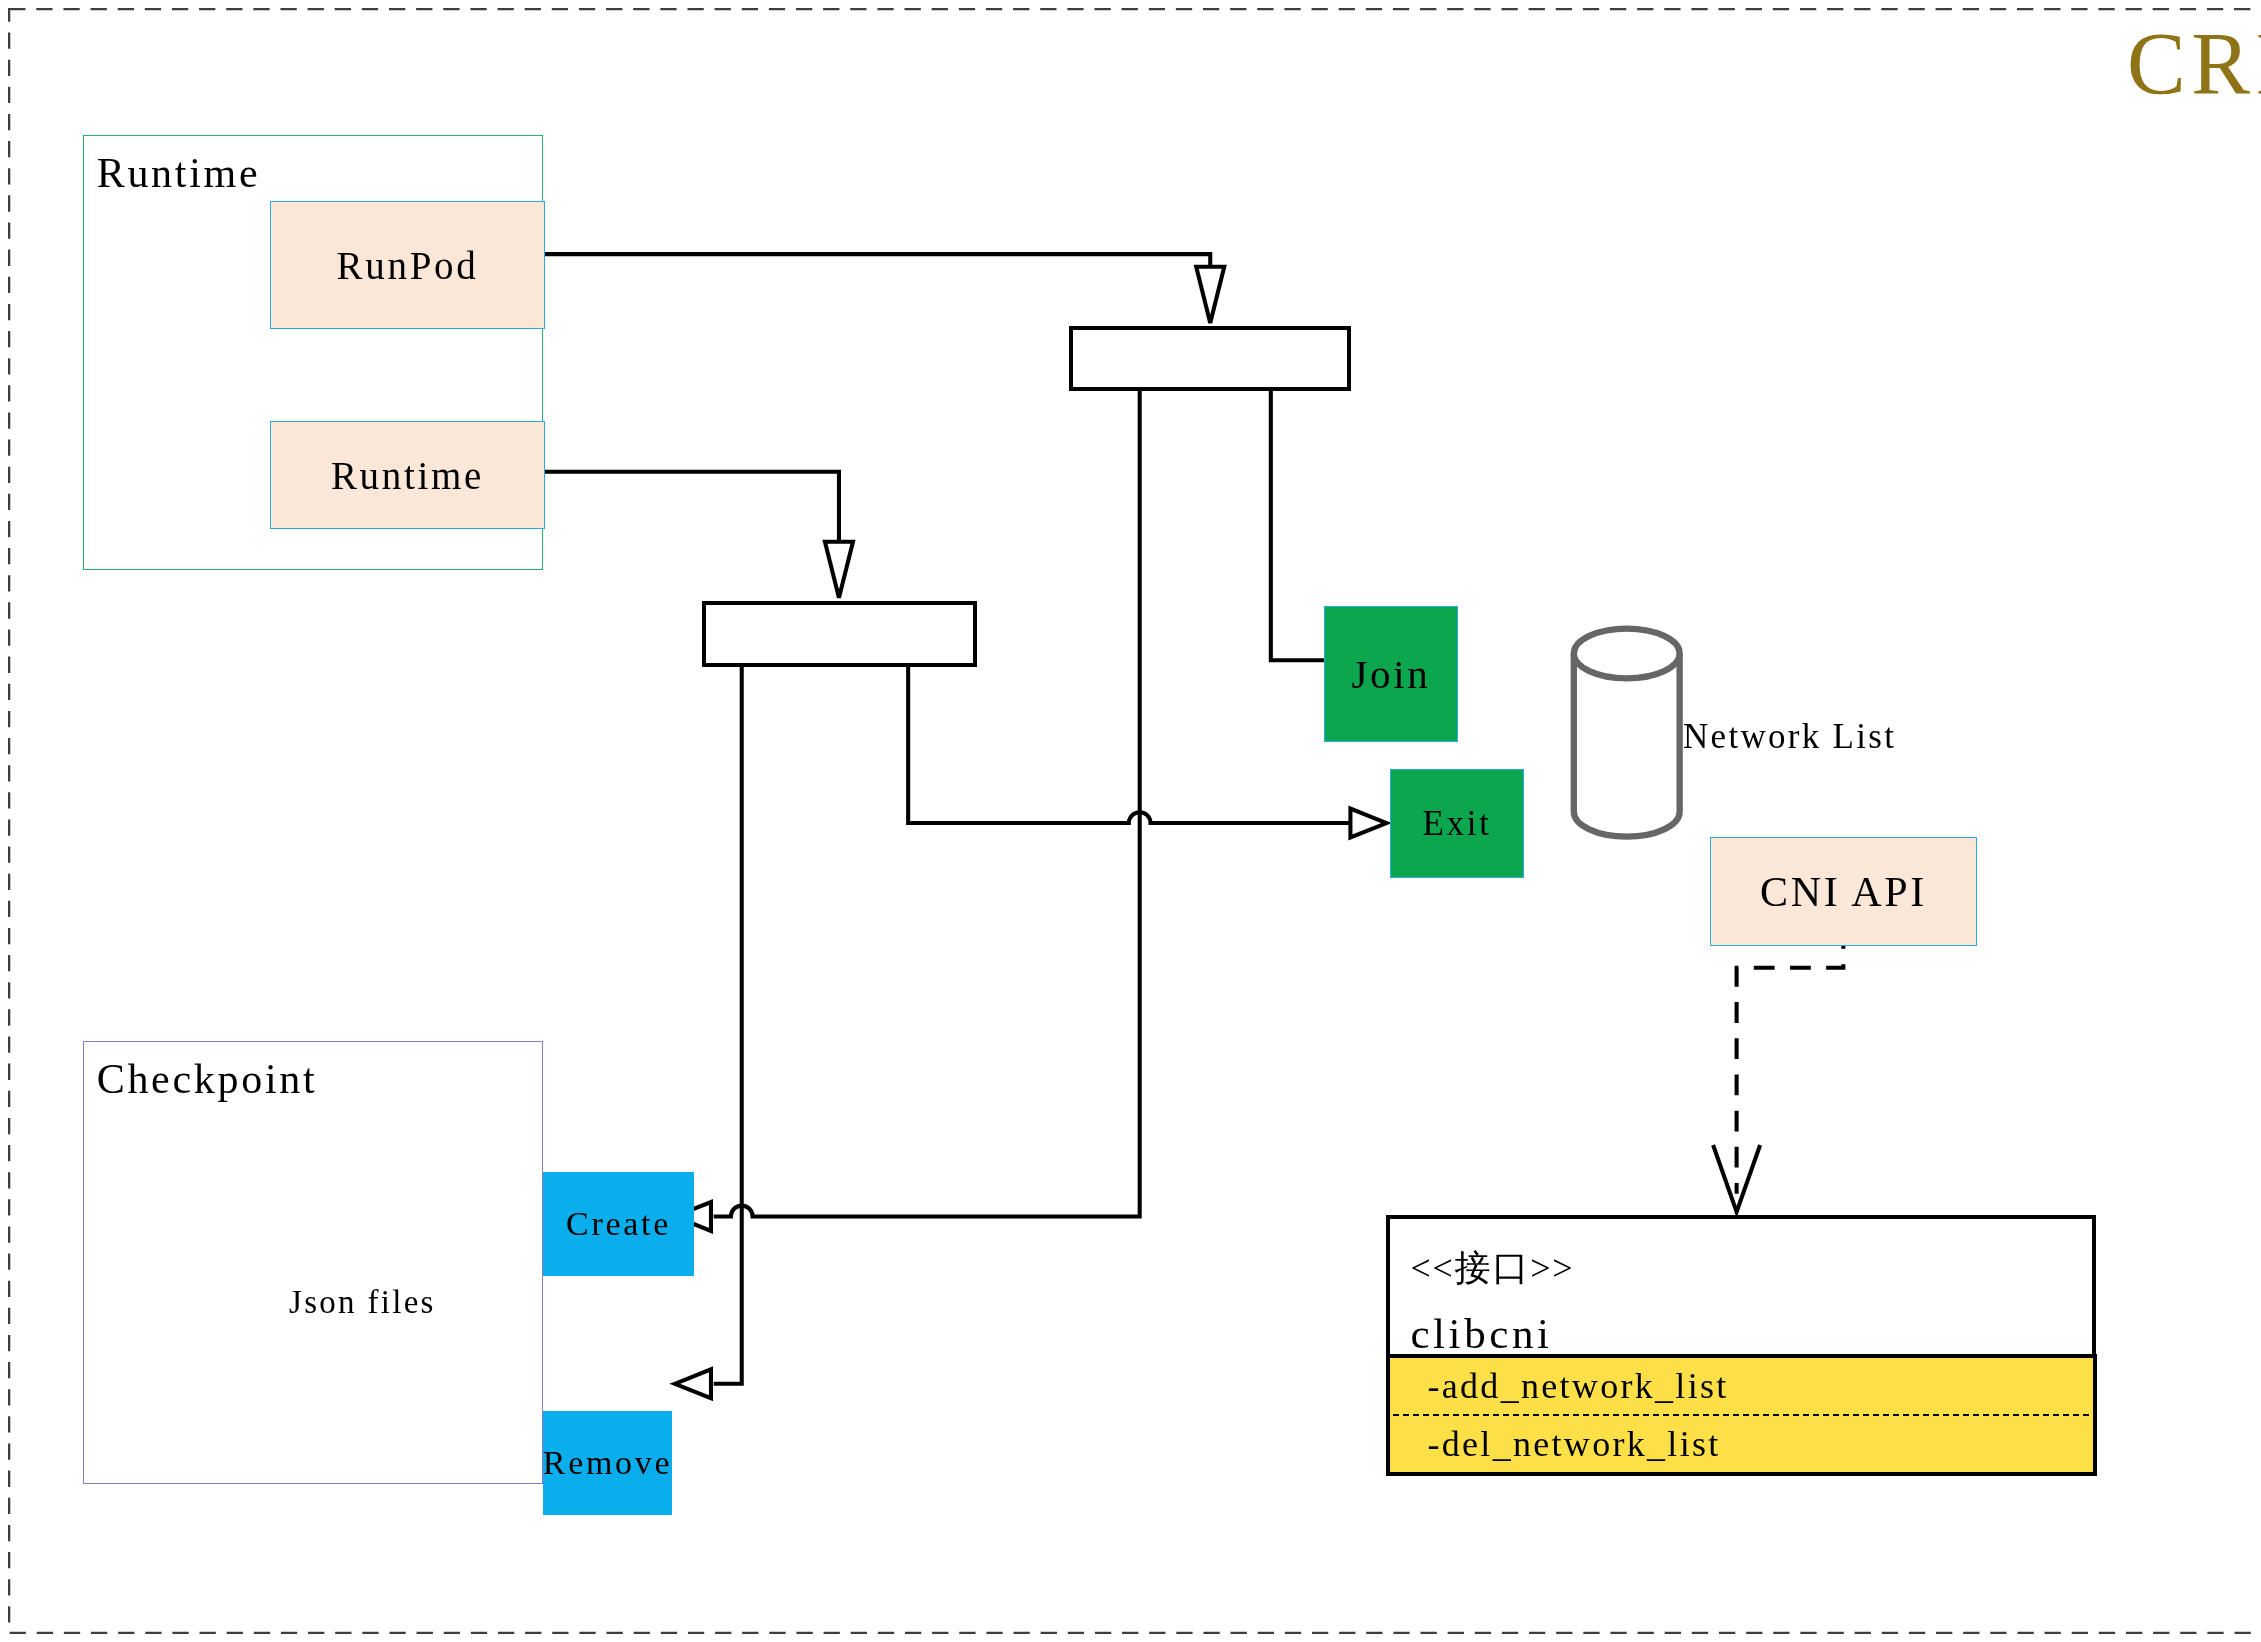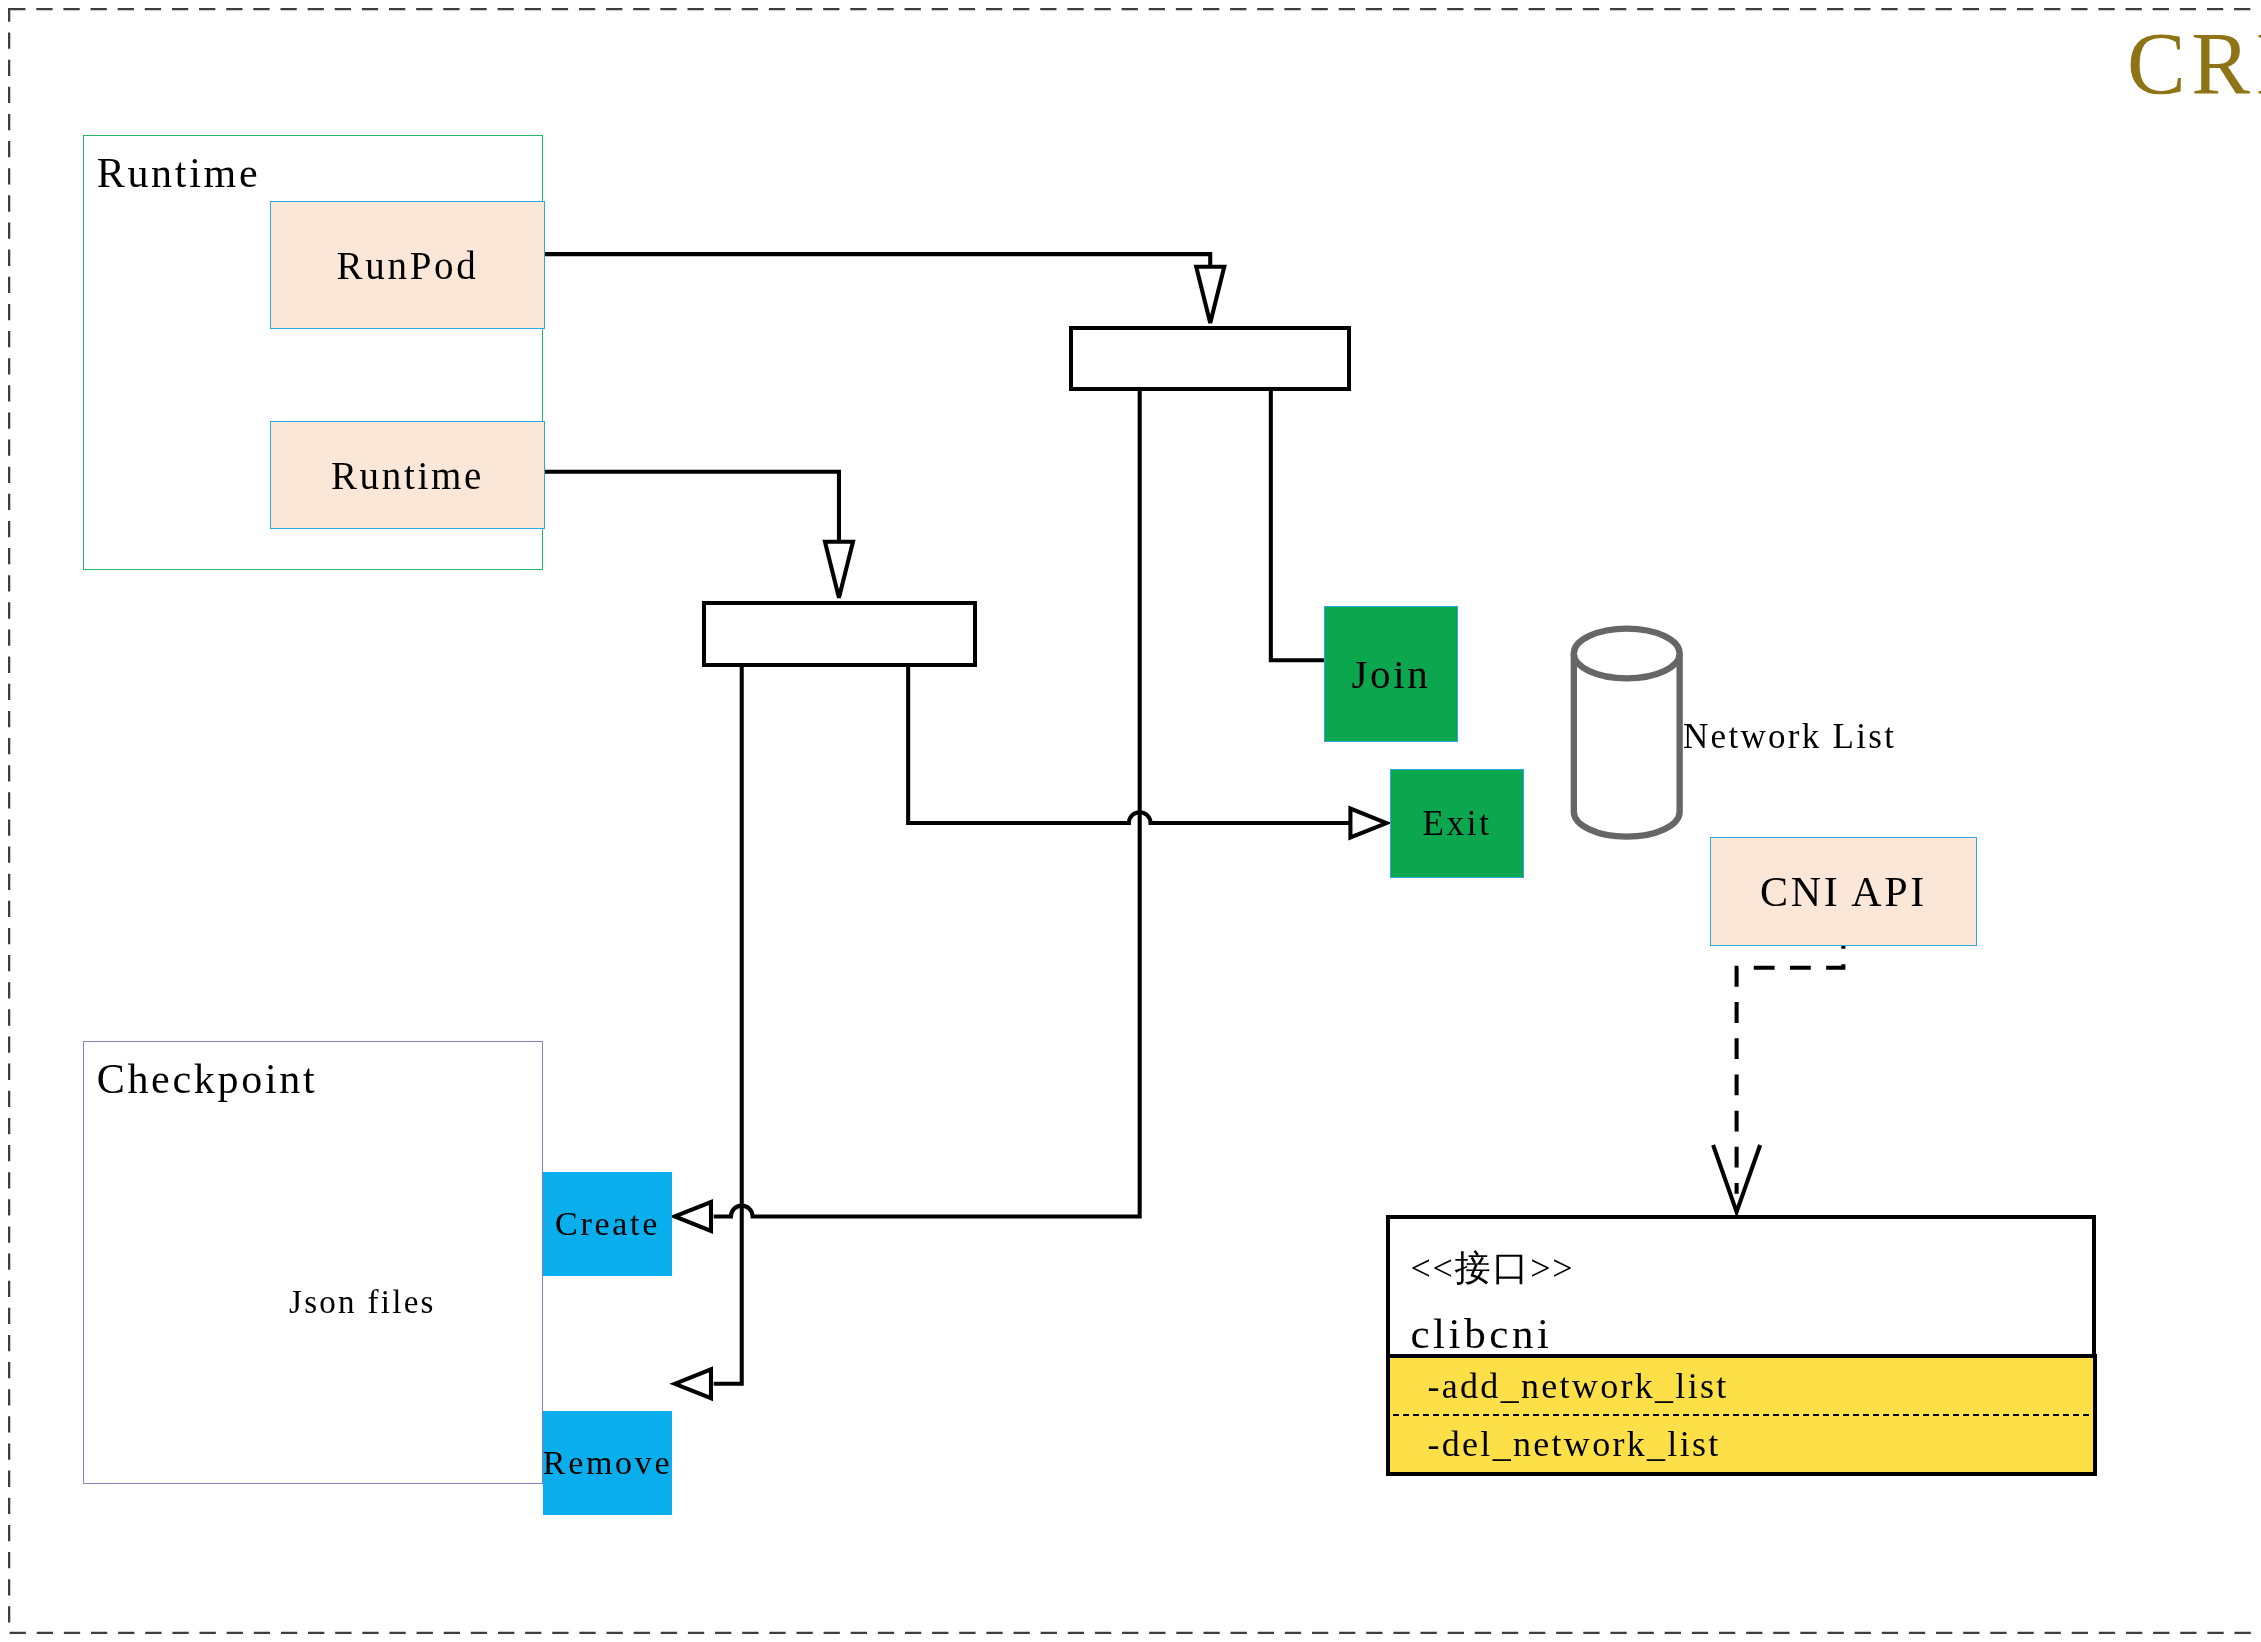--- a/index.html
+++ b/index.html
@@ -148,21 +148,21 @@
   <div class="abs chip peach" style="left:1710px;top:828px;width:267px;height:109px;font-size:42px;margin-top:9px;">
     <span>CNI API</span>
   </div>
 
   <div class="abs box titlebox" style="left:83px;top:1000px;width:460px;height:443px;border:1.8px solid #8E7CC3;">
     <div class="title">Checkpoint</div>
   </div>
   <div class="dblabel" style="left:289px;top:1275px;height:54px;font-size:33px;">
     <span>Json files</span>
   </div>
-  <div class="abs chip blue" style="left:543px;top:1172px;width:129px;height:104px;font-size:34px;">
+  <div class="abs chip blue" style="left:543px;top:1172px;width:151px;height:104px;font-size:34px;">
     <span>Create</span>
   </div>
   <div class="abs chip blue" style="left:543px;top:1388px;width:129px;height:104px;font-size:34px;margin-top:23px;">
     <span>Remove</span>
   </div>
 
   <div class="abs" id="clibcni">
     <div class="stereo">&lt;&lt;接口&gt;&gt;</div>
     <div class="iname">clibcni</div>
     <div class="methods">

